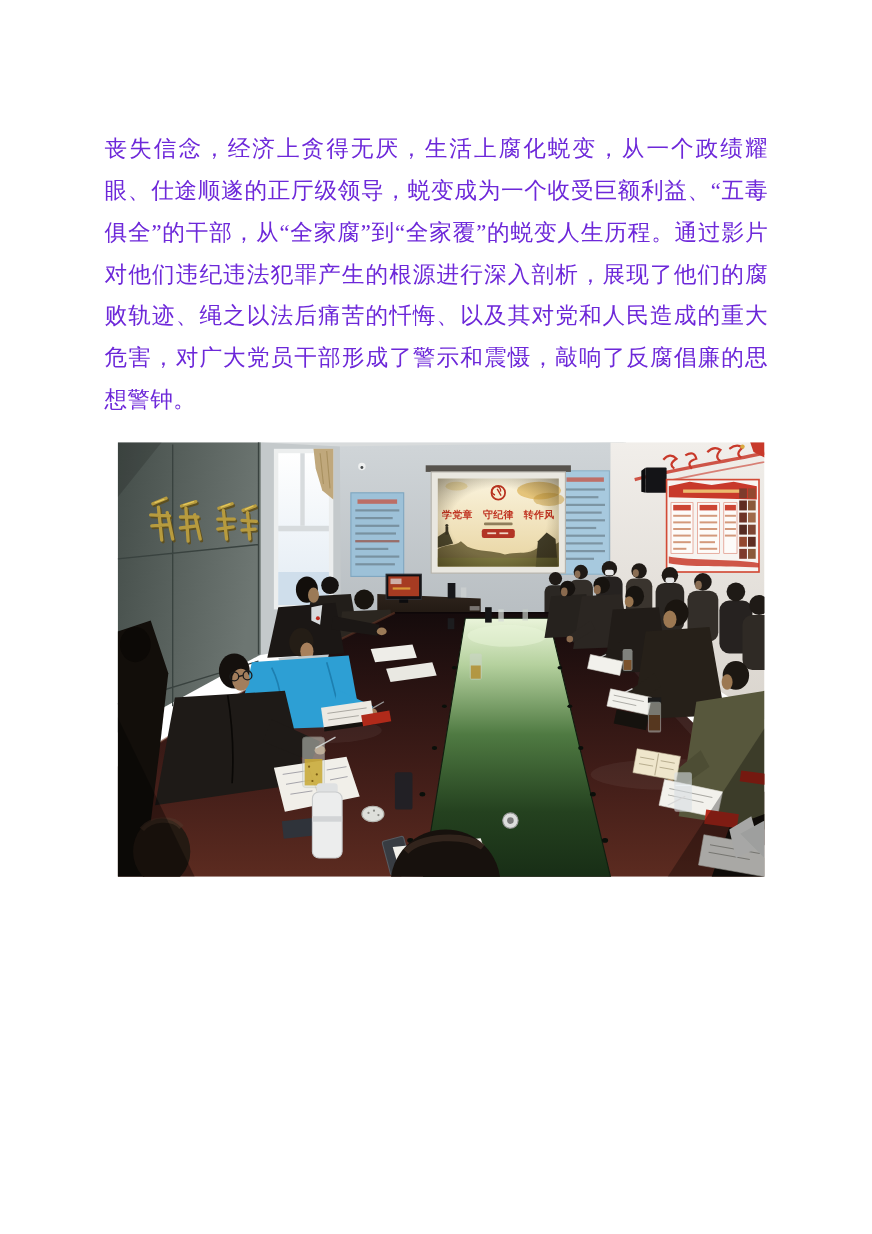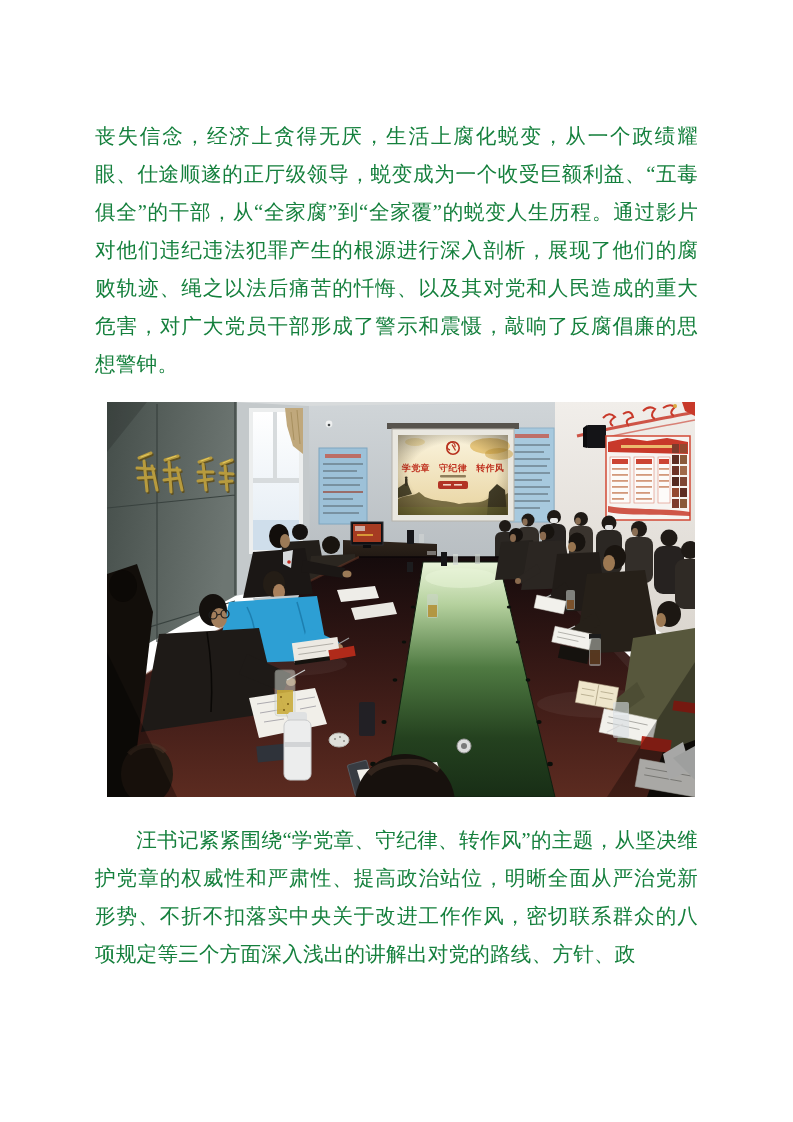--- a/index.html
+++ b/index.html
@@ -1,19 +1,19 @@
 <!DOCTYPE html>
 <html><head>
 <meta charset="utf-8">
 <style>
   html,body{margin:0;padding:0;background:#ffffff;}
   .page{position:relative;width:793px;height:1122px;background:#ffffff;margin:0 auto;overflow:hidden;
         font-family:"Liberation Serif","DejaVu Serif",serif;}
   .para{position:absolute;left:95px;width:603px;margin:0;font-size:20.6px;line-height:38px;
-        color:#15803d;text-align:justify;text-justify:inter-ideograph;word-break:break-all;
+        color:#6d28d9;text-align:justify;text-justify:inter-ideograph;word-break:break-all;
         letter-spacing:0.2px;}
   .para1{top:117px;}
   .para2{top:821px;text-indent:2em;}
   .photo{position:absolute;left:107px;top:402px;width:588px;height:395px;margin:0;}
   .photo svg{display:block;width:100%;height:100%;}
 </style>
 </head>
 <body>
 
 <div class="page">
@@ -504,15 +504,14 @@
       </g>
 
       <g fill="#000000">
         <polygon points="0,250 0,395 70,395" opacity="0.35"></polygon>
         <polygon points="588,260 588,395 500,395" opacity="0.3"></polygon>
         <polygon points="0,0 40,0 0,50" opacity="0.15"></polygon>
       </g>
     </svg>
   </figure>
 
-  <p class="para para2">汪书记紧紧围绕“学党章、守纪律、转作风”的主题，从坚决维护党章的权威性和严肃性、提高政治站位，明晰全面从严治党新形势、不折不扣落实中央关于改进工作作风，密切联系群众的八项规定等三个方面深入浅出的讲解出对党的路线、方针、政</p>
 
 </div>
 
 </body></html>

